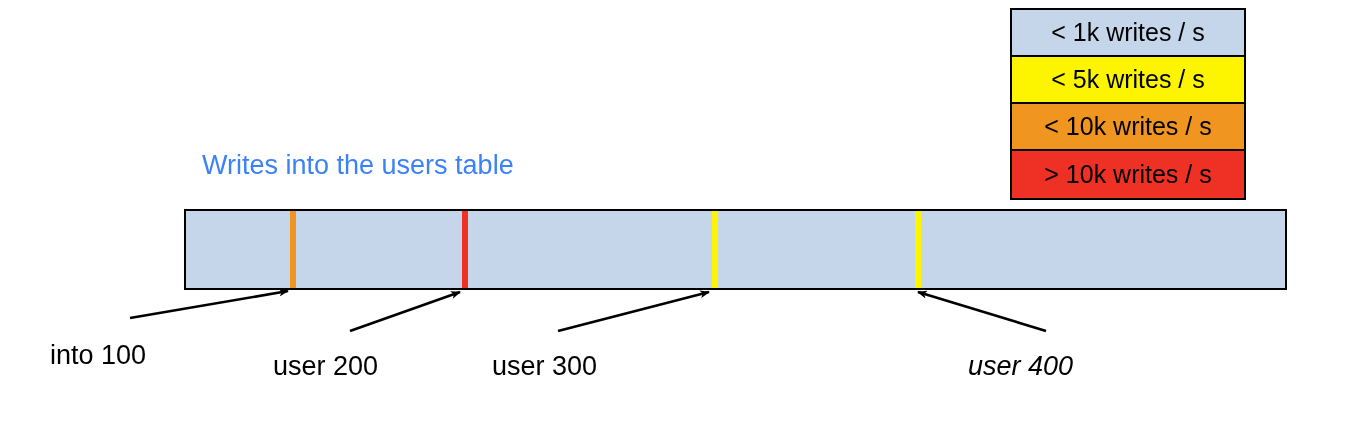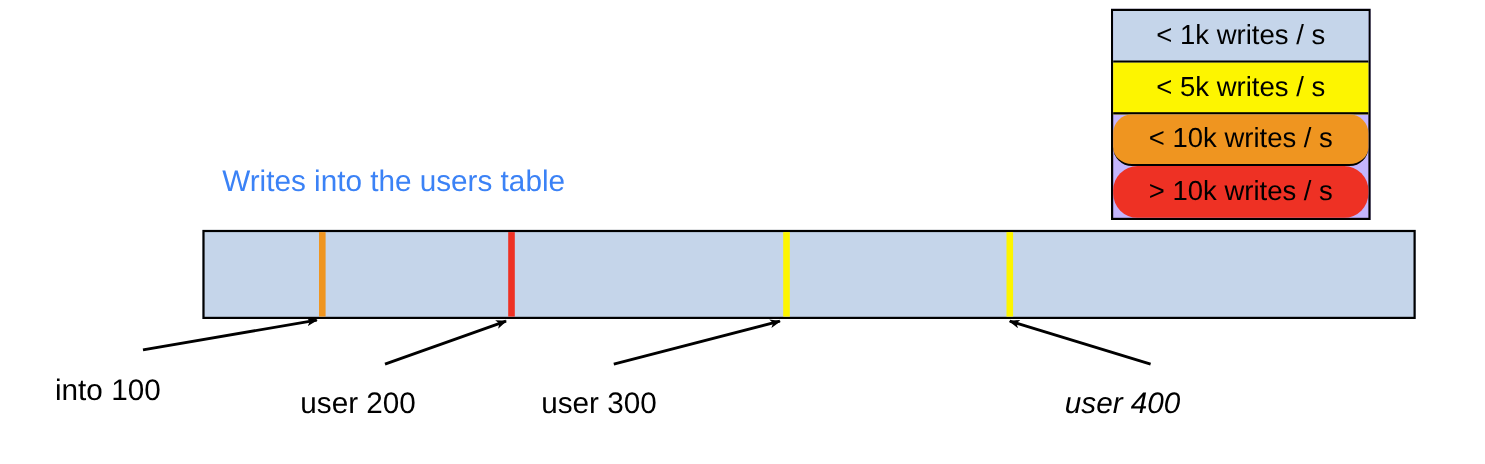--- a/index.html
+++ b/index.html
@@ -21,31 +21,31 @@
   }
 
   
   #legend {
     position: absolute;
     left: 1010px;
     top: 8px;
     width: 236px;
     border: 2px solid #000000;
     box-sizing: border-box;
-    background: #c4b5fd;
+    background: #bef264;
   }
   .legend-row {
     height: 47px;
     box-sizing: border-box;
     display: flex;
     align-items: center;
     justify-content: center;
     border-bottom: 2px solid #000000;
   }
-  .legend-row:last-child { border-bottom: none; border-radius: 22px; }
+  .legend-row:last-child { border-bottom: none; }
   .legend-label {
     font-size: 25px;
     color: #000000;
     line-height: 1;
     white-space: nowrap;
     letter-spacing: 0px;
   }
 
   
   #chart-title {
@@ -104,21 +104,21 @@
   <div id="legend">
 
     <div class="legend-row" style="background:#c5d5ea;">
       <span class="legend-label">&lt; 1k writes / s</span>
     </div>
 
     <div class="legend-row" style="background:#fdf500;">
       <span class="legend-label">&lt; 5k writes / s</span>
     </div>
 
-    <div class="legend-row" style="background:#ef9520;border-radius:17px;">
+    <div class="legend-row" style="background:#ef9520;">
       <span class="legend-label">&lt; 10k writes / s</span>
     </div>
 
     <div class="legend-row" style="background:#ee3124;">
       <span class="legend-label">&gt; 10k writes / s</span>
     </div>
 
   </div>
 
   <div id="chart-title">Writes into the users table</div>

